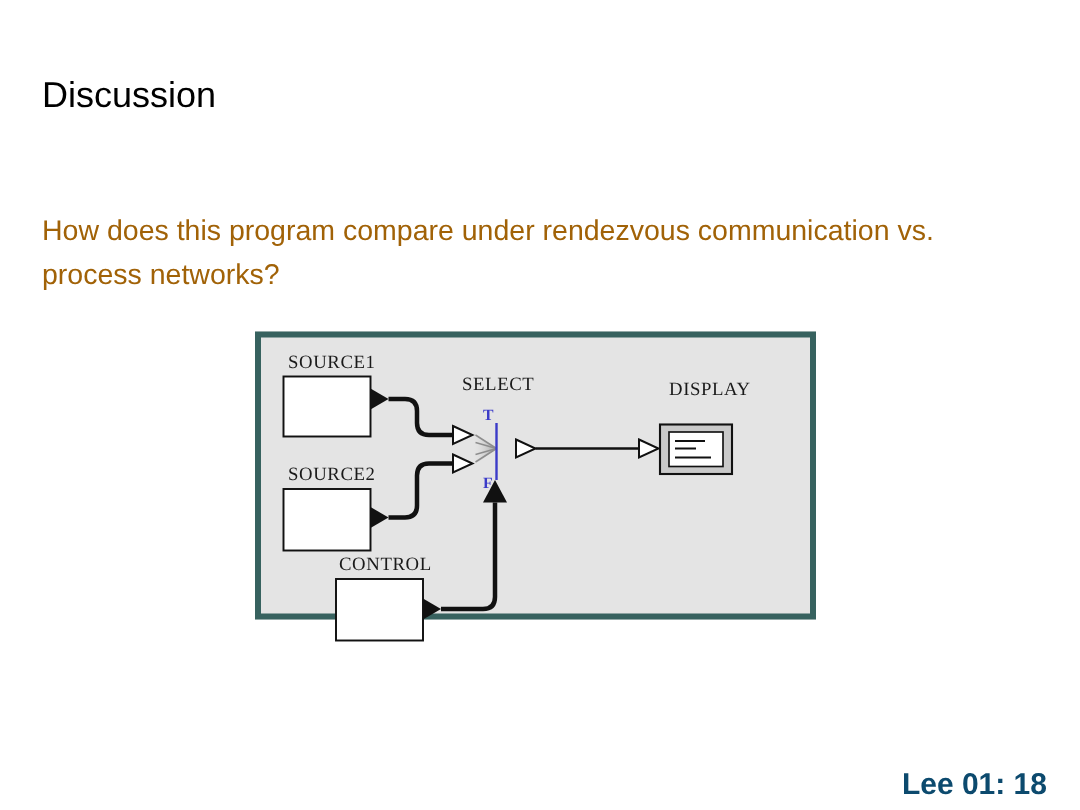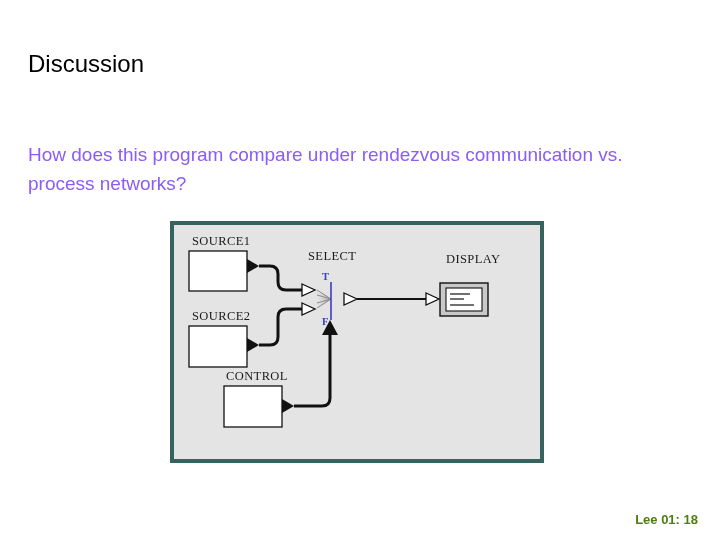--- a/index.html
+++ b/index.html
@@ -30,31 +30,31 @@
   }
 
   
   #slide-body {
     position: absolute;
     left: 28px;
     top: 140px;
     width: 620px;
     font-size: 19px;
     line-height: 29px;
-    color: #8b5cf6;
+    color: #a16207;
     font-family: "Liberation Sans", sans-serif;
   }
 
   
   #diagram-panel {
     position: absolute;
     left: 170px;
     top: 221px;
     width: 374px;
-    height: 242px;
+    height: 192px;
     background: #e4e4e4;
     border: 4px solid #37625f;
     box-sizing: border-box;
   }
   #diagram-svg {
     position: absolute;
     left: 0;
     top: 0;
     width: 366px;
     height: 234px;
@@ -99,23 +99,23 @@
   .port-solid {
     fill: #111111;
     stroke: none;
   }
 
   
   #footer-note {
     position: absolute;
     right: 22px;
     top: 512px;
-    font-size: 13px;
+    font-size: 20px;
     font-weight: bold;
-    color: #4d7c0f;
+    color: #0c4a6e;
     font-family: "Liberation Sans", sans-serif;
     white-space: nowrap;
   }
 </style>
 </head>
 <body>
 
 <div id="slide-title">Discussion</div>
 
 <div id="slide-body">How does this program compare under rendezvous communication vs. process networks?</div>

